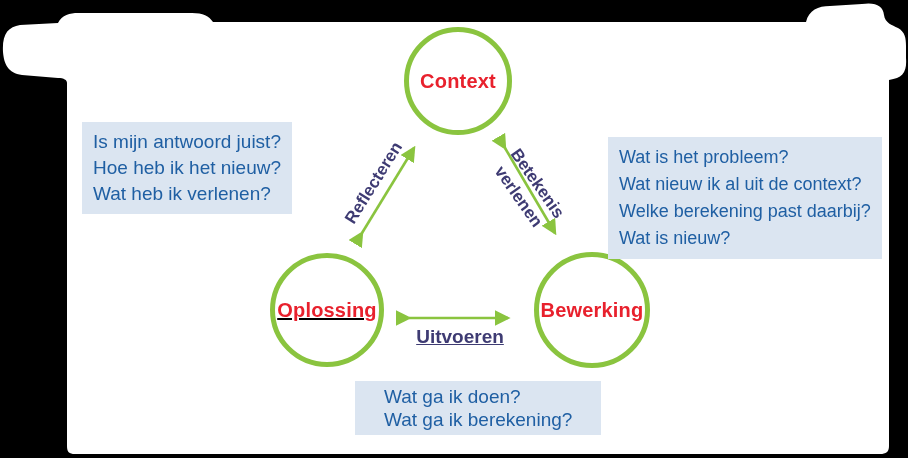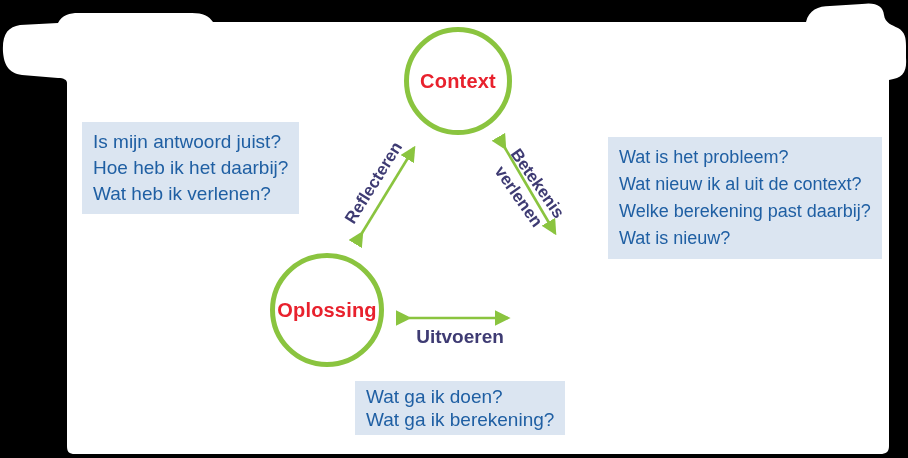--- a/index.html
+++ b/index.html
@@ -9,43 +9,43 @@
   }
   .layer { position:absolute; left:0; top:0; width:908px; height:458px; }
 
   
   .node {
     position:absolute; box-sizing:border-box; background:#fff;
     border:5px solid #8AC43F; border-radius:50%;
     display:flex; align-items:center; justify-content:center;
   }
   #node-context   { left:404px; top:27px;  width:108px; height:108px; }
-  #node-oplossing { left:270px; top:253px; width:114px; height:114px; }
+  #node-oplossing { left:270px; top:253px; width:114px; height:114px;text-decoration:underline; }
   #node-bewerking { left:534px; top:252px; width:116px; height:116px; }
   .node-label { color:#E8212D; font-weight:bold; font-size:20px; letter-spacing:0.2px; }
 
   
   .edge-label {
     position:absolute; color:#3E3B73; font-weight:600; font-size:17px;
     white-space:nowrap; transform-origin:center;
   }
   #edge-label-reflecteren { left:374px; top:183px; transform:translate(-50%,-50%) rotate(-58deg); }
   #edge-label-betekenis   { left:528px; top:190px; transform:translate(-50%,-50%) rotate(55deg);
                             text-align:center; line-height:23px; }
-  #edge-label-uitvoeren   { left:460px; top:337px; transform:translate(-50%,-50%); font-size:19px; }
+  #edge-label-uitvoeren   { left:460px; top:337px; transform:translate(-50%,-50%); font-size:19px;text-decoration:underline; }
 
   
   .qbox {
     position:absolute; background:#DBE5F1; color:#1F5FA3;
     font-size:19px; line-height:26px; padding:7px 11px; display:inline-block;
   }
   .qbox .qline { white-space:nowrap; }
   #qbox-left   { left:82px;  top:122px; }
   #qbox-right  { left:608px; top:122px; font-size:18px; line-height:27px;margin-top:15px; }
-  #qbox-bottom { left:355px; top:381px; line-height:23px; padding:4px 11px; }
+  #qbox-bottom { left:355px; top:381px; line-height:23px; padding:4px 29px; }
 </style>
 </head>
 <body>
 
 <div class="stage">
 
   <svg class="layer" viewBox="0 0 908 458" aria-hidden="true">
     <path fill="#FFFFFF" d="
       M 3 52
       C 2 34 8 27 20 25
@@ -82,31 +82,34 @@
     <line x1="505" y1="148" x2="555" y2="233" stroke="#8AC43F" stroke-width="2.6" marker-start="url(#ah)" marker-end="url(#ah)"></line>
     <line x1="409" y1="318" x2="508" y2="318" stroke="#8AC43F" stroke-width="2.6" marker-start="url(#ah)" marker-end="url(#ah)"></line>
   </svg>
 
   <div class="node" id="node-context">
     <span class="node-label">Context</span>
   </div>
   <div class="node" id="node-oplossing">
     <span class="node-label">Oplossing</span>
   </div>
+  <div class="node" id="node-bewerking">
+    <span class="node-label">Bewerking</span>
+  </div>
 
   <div class="edge-label" id="edge-label-reflecteren">Reflecteren</div>
   <div class="edge-label" id="edge-label-betekenis">
     <div>Betekenis</div>
     <div>verlenen</div>
   </div>
   <div class="edge-label" id="edge-label-uitvoeren">Uitvoeren</div>
 
   <div class="qbox" id="qbox-left">
     <div class="qline">Is mijn antwoord juist?</div>
-    <div class="qline">Hoe heb ik het daarbij?</div>
+    <div class="qline">Hoe heb ik het nieuw?</div>
     <div class="qline">Wat heb ik verlenen?</div>
   </div>
 
   <div class="qbox" id="qbox-right">
     <div class="qline">Wat is het probleem?</div>
     <div class="qline">Wat nieuw ik al uit de context?</div>
     <div class="qline">Welke berekening past daarbij?</div>
     <div class="qline">Wat is nieuw?</div>
   </div>
 

